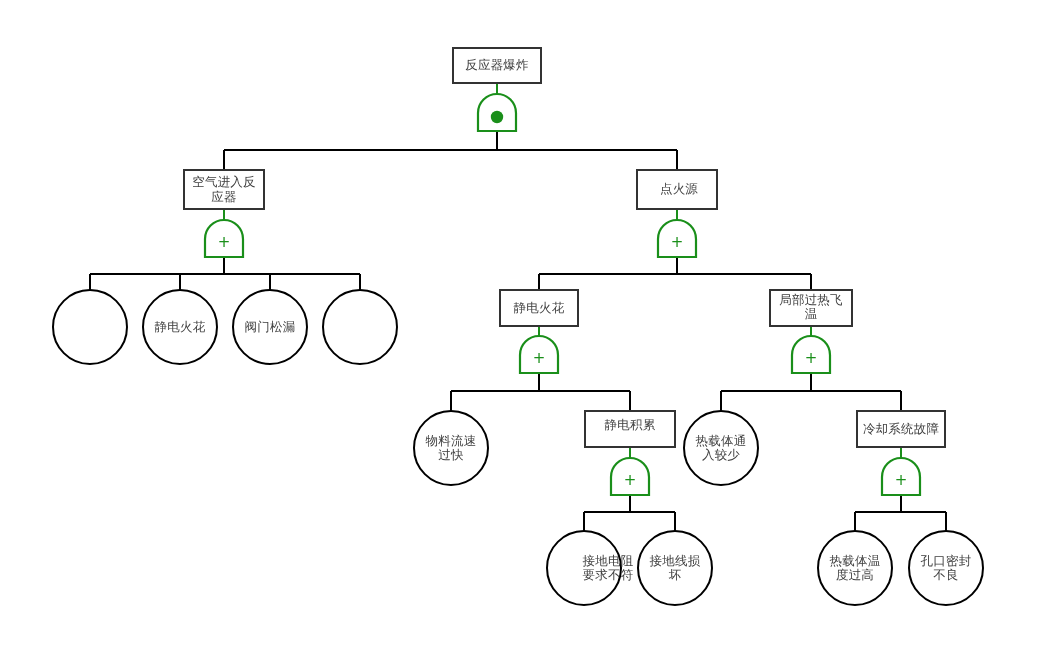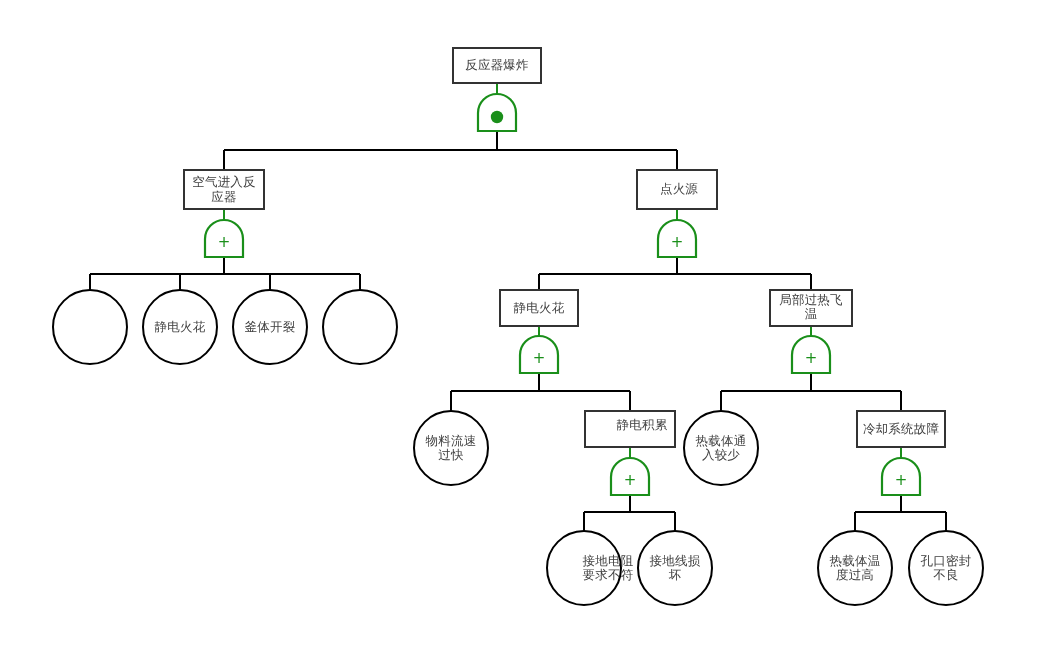--- a/index.html
+++ b/index.html
@@ -168,30 +168,30 @@
 
   <div class="node-label label-box" style="left:453px; top:48px; width:88px; height:35px;">反应器爆炸</div>
 
   <div class="node-label label-box" style="left:184px; top:170px; width:80px; height:39px;">空气进入反应器</div>
 
   <div class="node-label label-box" style="left:637px; top:170px; width:84px; height:39px;">点火源</div>
 
 
   <div class="node-label label-circle" style="left:143px; top:290px; width:74px; height:74px;">静电火花</div>
 
-  <div class="node-label label-circle" style="left:233px; top:290px; width:74px; height:74px;">釜体开裂</div>
+  <div class="node-label label-circle" style="left:233px; top:290px; width:74px; height:74px;">阀门松漏</div>
 
 
   <div class="node-label label-box" style="left:500px; top:290px; width:78px; height:36px;">静电火花</div>
 
   <div class="node-label label-box" style="left:770px; top:290px; width:82px; height:34px;">局部过热飞温</div>
 
   <div class="node-label label-circle" style="left:414px; top:411px; width:74px; height:74px;">物料流速过快</div>
 
-  <div class="node-label label-box" style="left:585px; top:411px; width:90px; height:28px;margin-left:12px;">静电积累</div>
+  <div class="node-label label-box" style="left:585px; top:411px; width:90px; height:28px;">静电积累</div>
 
   <div class="node-label label-circle" style="left:684px; top:411px; width:74px; height:74px;">热载体通入较少</div>
 
   <div class="node-label label-box" style="left:857px; top:411px; width:88px; height:36px;">冷却系统故障</div>
 
   <div class="node-label label-circle" style="left:571px; top:531px; width:74px; height:74px;">接地电阻要求不符</div>
 
   <div class="node-label label-circle" style="left:638px; top:531px; width:74px; height:74px;">接地线损坏</div>
 
   <div class="node-label label-circle" style="left:818px; top:531px; width:74px; height:74px;">热载体温度过高</div>

